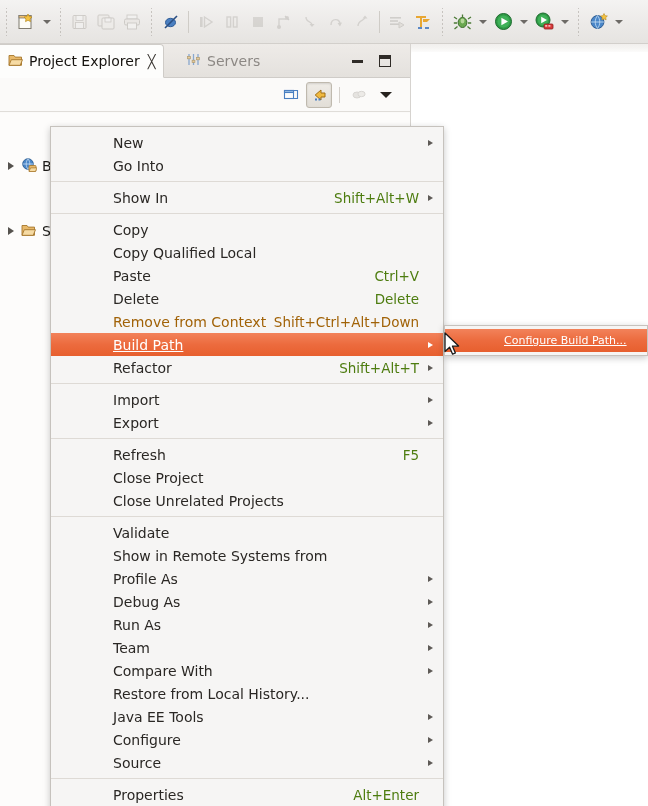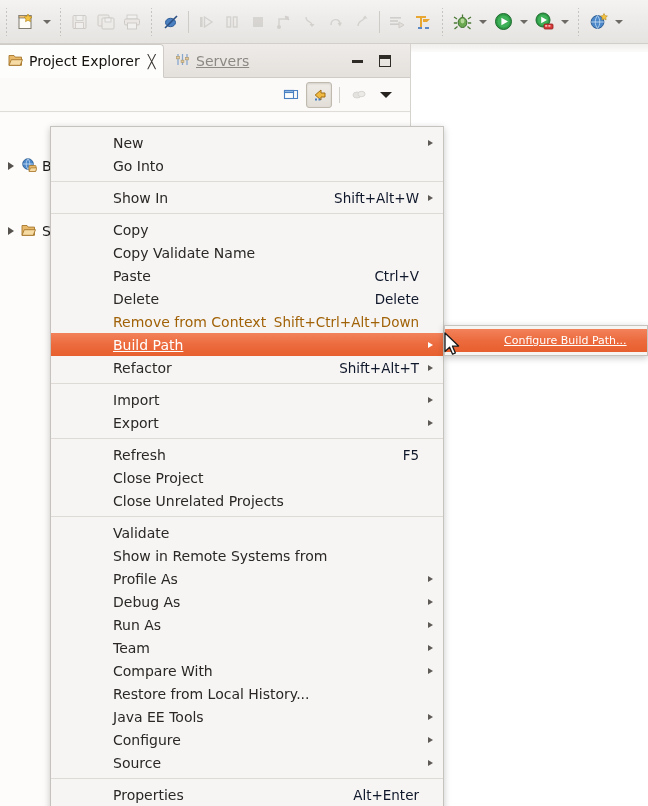--- a/index.html
+++ b/index.html
@@ -54,21 +54,21 @@
     position: absolute; top: 0; height: 34px;
     display: flex; align-items: center; gap: 6px; padding: 0 8px;
     box-sizing: border-box; font-size: 14px;
   }
   .tab.active {
     left: 0; background: #fdfdfc; color: #16130f;
     border-top: 1px solid #cfccc8; border-right: 1px solid #cfccc8;
     border-bottom: 1px solid #fdfdfc;
     border-top-right-radius: 4px;
   }
-  .tab.inactive { left: 167px; color: #8c8884; text-decoration: underline; }
+  .tab.inactive { left: 178px; color: #8c8884; }
   .tab-close { font-size: 13px; color: #3b3733; margin-left: 2px; }
   .win-btn {
     position: absolute; top: 8px; width: 18px; height: 18px;
     display: flex; align-items: center; justify-content: center;
   }
   .min-glyph { width: 11px; height: 3px; background: #2f2b27; }
   .max-glyph { width: 12px; height: 12px; border: 1.6px solid #2f2b27; box-sizing: border-box; }
   .max-glyph::before { content:""; display:block; height:2.5px; background:#2f2b27; }
 
   .viewtoolbar {
@@ -118,21 +118,21 @@
     box-shadow: 0 2px 7px rgba(0,0,0,.22);
     box-sizing: border-box;
     padding: 4px 0;
     font-size: 14px;
   }
   .mi {
     position: relative; height: 23px; display: flex; align-items: center;
     padding: 0 10px 0 23px; color: #2a2724; box-sizing: border-box; white-space: nowrap;
   }
   .mi .lbl { flex: 1 1 auto; margin-left: 39px; }
-  .mi .acc { color: #0f172a; font-size: 13.5px; padding-right: 4px; }
+  .mi .acc { color: #4d7c0f; font-size: 13.5px; padding-right: 4px; }
   .mi.disabled .lbl, .mi.disabled .acc { color: #a16207; }
   .mi .sub {
     width: 10px; display:flex; align-items:center; justify-content:flex-end;
   }
   .mi .sub i {
     display:block; width:0;height:0;
     border-top:3.5px solid transparent; border-bottom:3.5px solid transparent;
     border-left:5px solid #5e5a56;
   }
   .mi.selected {
@@ -430,21 +430,21 @@
           <i></i>
         </span>
       </div>
       <div class="msep"></div>
       <div class="mi">
         <span class="lbl">Copy</span>
         <span class="acc"></span>
         <span class="sub"></span>
       </div>
       <div class="mi">
-        <span class="lbl">Copy Validate Name</span>
+        <span class="lbl">Copy Qualified Local</span>
         <span class="acc"></span>
         <span class="sub"></span>
       </div>
       <div class="mi">
         <span class="lbl">Paste</span>
         <span class="acc">Ctrl+V</span>
         <span class="sub"></span>
       </div>
       <div class="mi">
         <span class="lbl">Delete</span>

